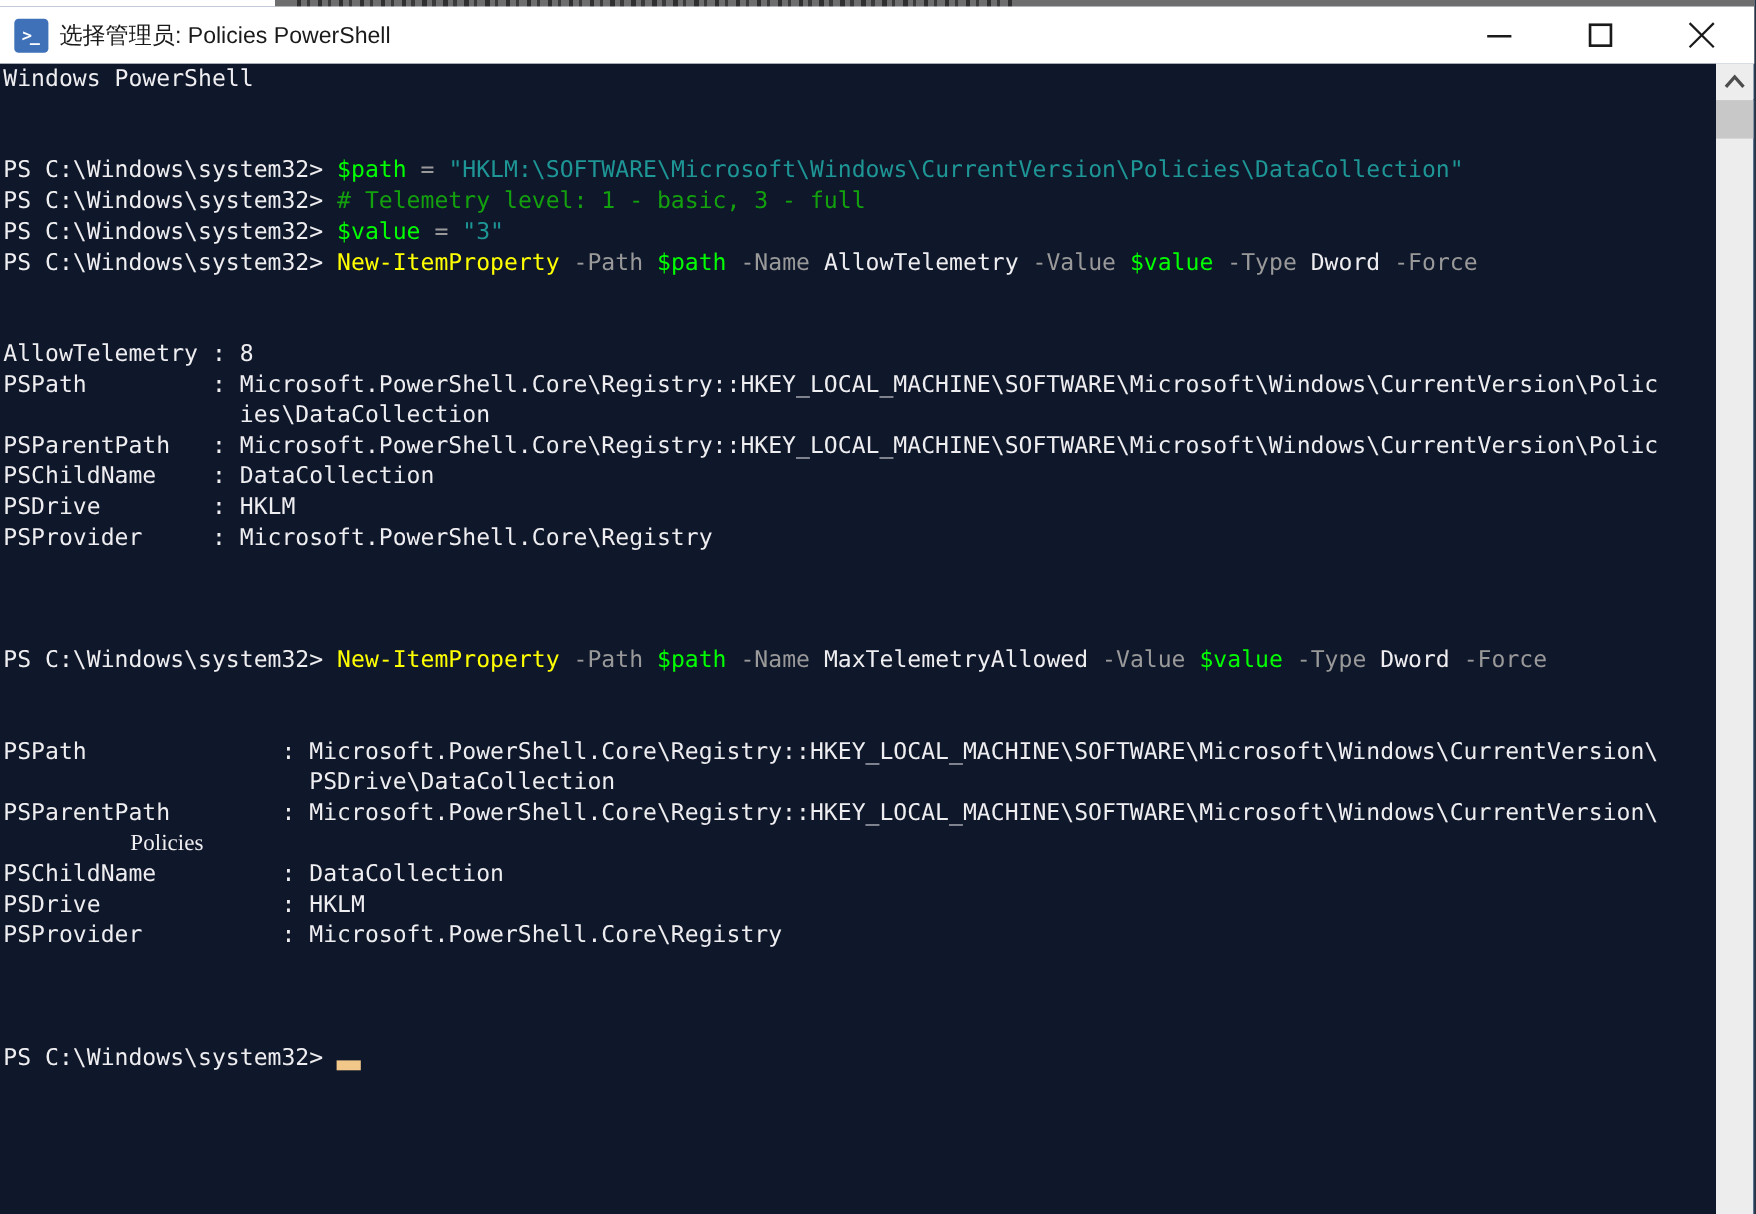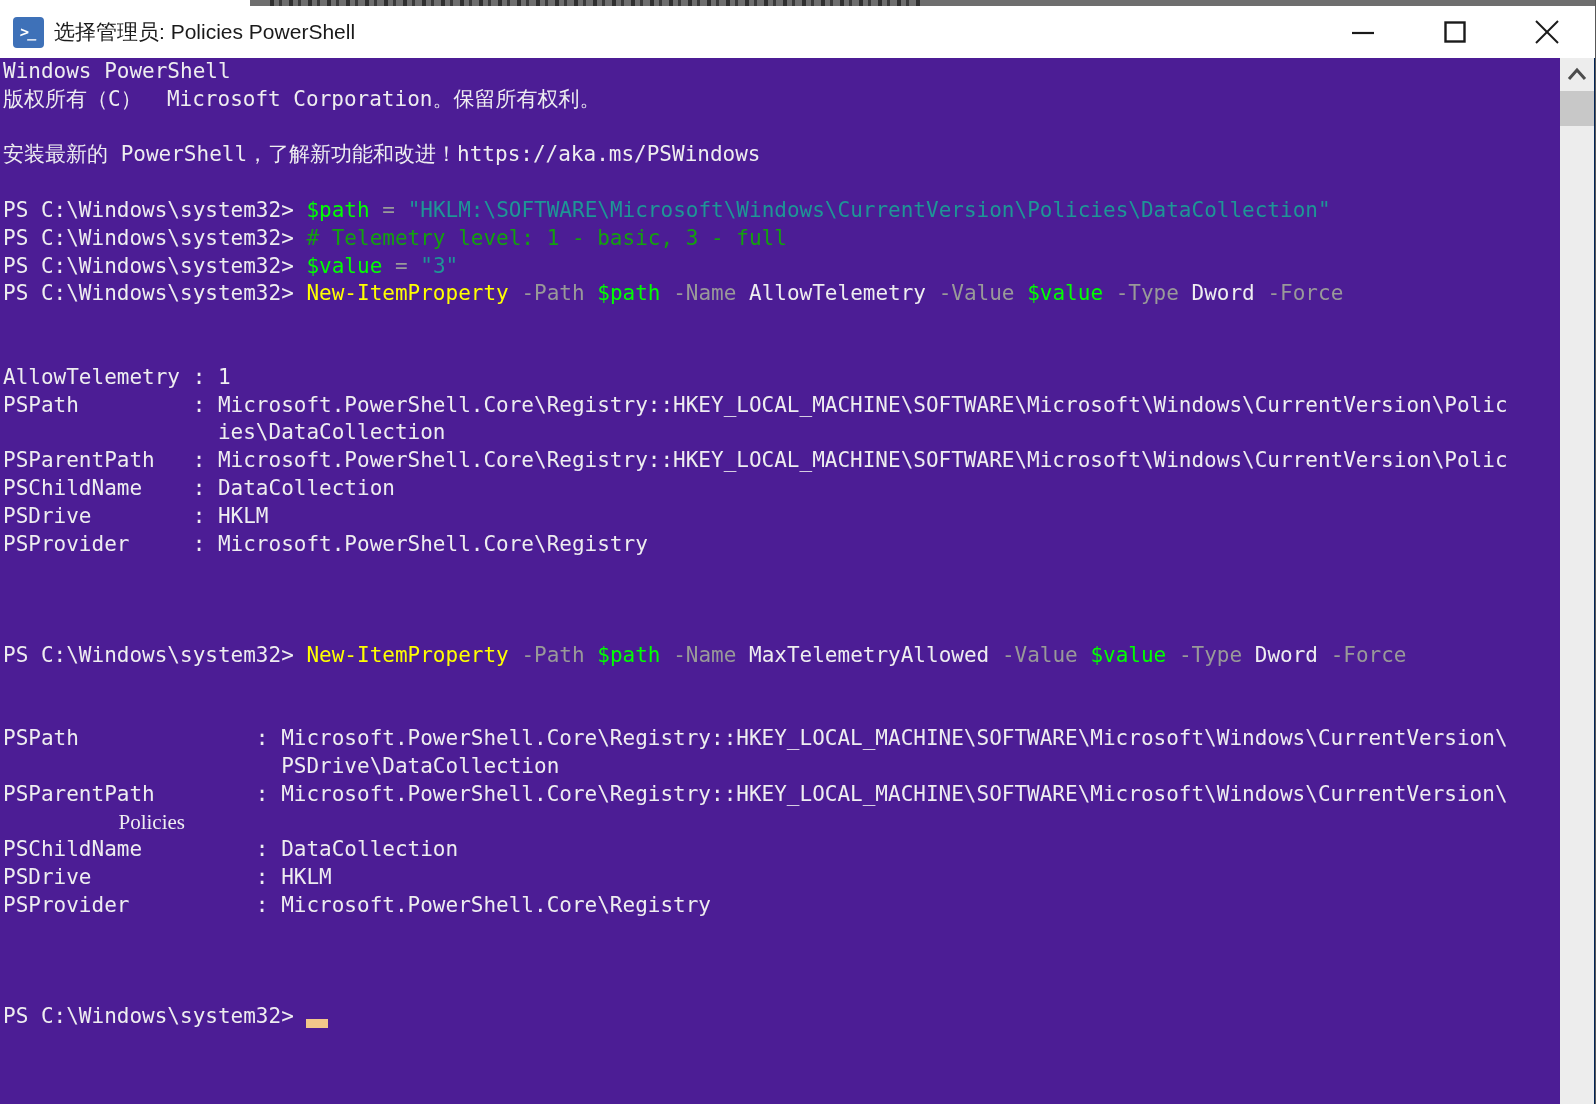--- a/index.html
+++ b/index.html
@@ -79,33 +79,31 @@
       </button>
       <button class="win-btn">
         <svg width="26" height="26" viewBox="0 0 26 26">
           <line x1="2" y1="2" x2="24" y2="24" stroke="#1a1a1a" stroke-width="2"></line>
           <line x1="24" y1="2" x2="2" y2="24" stroke="#1a1a1a" stroke-width="2"></line>
         </svg>
       </button>
     </div>
   </div>
 
-  <div id="console" style="background: #4c1d95;">
+  <div id="console" style="background: #0f172a;">
       <div class="cline"><span style="color: rgb(238, 237, 240);">Windows PowerShell</span></div>
-      <div class="cline"><span style="color: rgb(238, 237, 240);">版权所有（C）  Microsoft Corporation。保留所有权利。</span></div>
       <div class="cline"></div>
-      <div class="cline"><span style="color: rgb(238, 237, 240);">安装最新的 PowerShell，了解新功能和改进！https://aka.ms/PSWindows</span></div>
       <div class="cline"></div>
       <div class="cline"><span style="color: rgb(238, 237, 240);">PS C:\Windows\system32&gt; </span><span style="color: rgb(0, 255, 0);">$path</span><span style="color: rgb(238, 237, 240);"> </span><span style="color: rgb(153, 153, 153);">=</span><span style="color: rgb(238, 237, 240);"> </span><span style="color: rgb(30, 150, 150);">"HKLM:\SOFTWARE\Microsoft\Windows\CurrentVersion\Policies\DataCollection"</span></div>
       <div class="cline"><span style="color: rgb(238, 237, 240);">PS C:\Windows\system32&gt; </span><span style="color: rgb(19, 161, 14); text-align: center;"># Telemetry level: 1 - basic, 3 - full</span></div>
       <div class="cline"><span style="color: rgb(238, 237, 240);">PS C:\Windows\system32&gt; </span><span style="color: rgb(0, 255, 0);">$value</span><span style="color: rgb(238, 237, 240);"> </span><span style="color: rgb(153, 153, 153);">=</span><span style="color: rgb(238, 237, 240);"> </span><span style="color: rgb(30, 150, 150);">"3"</span></div>
       <div class="cline"><span style="color: rgb(238, 237, 240);">PS C:\Windows\system32&gt; </span><span style="color: rgb(255, 255, 0);">New-ItemProperty</span><span style="color: rgb(238, 237, 240);"> </span><span style="color: rgb(153, 153, 153);">-Path</span><span style="color: rgb(238, 237, 240);"> </span><span style="color: rgb(0, 255, 0);">$path</span><span style="color: rgb(238, 237, 240);"> </span><span style="color: rgb(153, 153, 153);">-Name</span><span style="color: rgb(238, 237, 240);"> AllowTelemetry </span><span style="color: rgb(153, 153, 153);">-Value</span><span style="color: rgb(238, 237, 240);"> </span><span style="color: rgb(0, 255, 0);">$value</span><span style="color: rgb(238, 237, 240);"> </span><span style="color: rgb(153, 153, 153);">-Type</span><span style="color: rgb(238, 237, 240);"> Dword </span><span style="color: rgb(153, 153, 153);">-Force</span></div>
       <div class="cline"></div>
       <div class="cline"></div>
-      <div class="cline"><span style="color: rgb(238, 237, 240);">AllowTelemetry : 1</span></div>
+      <div class="cline"><span style="color: rgb(238, 237, 240);">AllowTelemetry : 8</span></div>
       <div class="cline"><span style="color: rgb(238, 237, 240);">PSPath         : Microsoft.PowerShell.Core\Registry::HKEY_LOCAL_MACHINE\SOFTWARE\Microsoft\Windows\CurrentVersion\Polic</span></div>
       <div class="cline"><span style="color: rgb(238, 237, 240); margin-top: 48px;">                 ies\DataCollection</span></div>
       <div class="cline"><span style="color: rgb(238, 237, 240);">PSParentPath   : Microsoft.PowerShell.Core\Registry::HKEY_LOCAL_MACHINE\SOFTWARE\Microsoft\Windows\CurrentVersion\Polic</span></div>
       <div class="cline"><span style="color: rgb(238, 237, 240);">PSChildName    : DataCollection</span></div>
       <div class="cline"><span style="color: rgb(238, 237, 240);">PSDrive        : HKLM</span></div>
       <div class="cline"><span style="color: rgb(238, 237, 240);">PSProvider     : Microsoft.PowerShell.Core\Registry</span></div>
       <div class="cline"></div>
       <div class="cline"></div>
       <div class="cline"></div>
       <div class="cline"><span style="color: rgb(238, 237, 240);">PS C:\Windows\system32&gt; </span><span style="color: rgb(255, 255, 0);">New-ItemProperty</span><span style="color: rgb(238, 237, 240);"> </span><span style="color: rgb(153, 153, 153);">-Path</span><span style="color: rgb(238, 237, 240);"> </span><span style="color: rgb(0, 255, 0);">$path</span><span style="color: rgb(238, 237, 240);"> </span><span style="color: rgb(153, 153, 153);">-Name</span><span style="color: rgb(238, 237, 240);"> MaxTelemetryAllowed </span><span style="color: rgb(153, 153, 153);">-Value</span><span style="color: rgb(238, 237, 240);"> </span><span style="color: rgb(0, 255, 0);">$value</span><span style="color: rgb(238, 237, 240);"> </span><span style="color: rgb(153, 153, 153);">-Type</span><span style="color: rgb(238, 237, 240);"> Dword </span><span style="color: rgb(153, 153, 153);">-Force</span></div>

